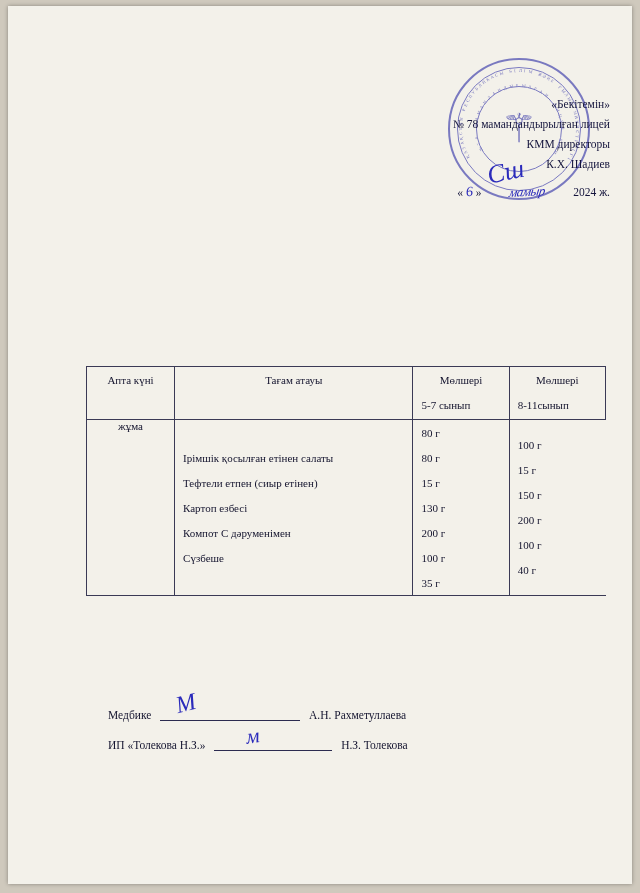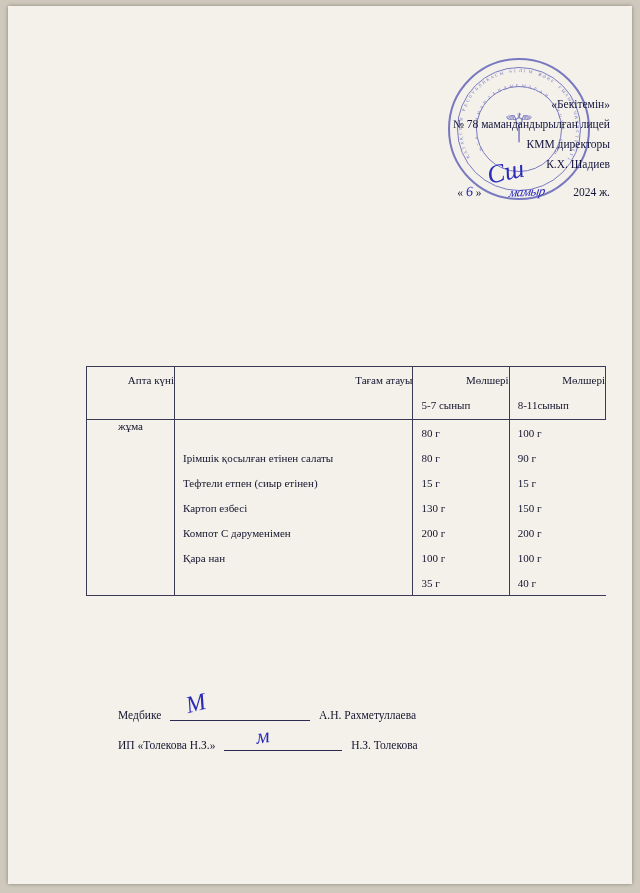--- a/index.html
+++ b/index.html
@@ -153,21 +153,20 @@
   }
   .hdr-day, .hdr-dish, .hdr-p1, .hdr-p2 {
     text-align: center;
     vertical-align: top;
     height: 52px;
     font-size: 11px;
   }
   .hdr-top {
     display: block;
     padding-top: 7px;
-    text-align: right;
   }
   .hdr-sub {
     display: block;
     padding-top: 13px;
     padding-left: 8px;
     text-align: left;
   }
   .col-day { width: 88px; }
   .col-dish { width: 240px; }
   .col-p1 { width: 96px; }
@@ -199,21 +198,21 @@
     top: 700px;
     width: 420px;
     font-size: 11.5px;
     color: #151530;
   }
   .sig-row {
     position: relative;
     height: 30px;
     white-space: nowrap;
   }
-  .sig-label { display: inline-block; margin-left: 10px; }
+  .sig-label { display: inline-block; }
   .sig-underline {
     display: inline-block;
     width: 140px;
     border-bottom: 1px solid #2b2b50;
     margin: 0 6px -2px 6px;
     height: 14px;
     position: relative;
   }
   .sig-underline.short { width: 118px; }
   .sig-mark {
@@ -374,21 +373,21 @@
                 <tr>
                   <td class="cell-dish" style="border: none; padding: 3px 0px 3px 8px; height: 19px;">Тефтели етпен (сиыр етінен)</td>
                 </tr>
                 <tr>
                   <td class="cell-dish" style="border: none; padding: 3px 0px 3px 8px; height: 19px;">Картоп езбесі</td>
                 </tr>
                 <tr>
                   <td class="cell-dish" style="border: none; padding: 3px 0px 3px 8px; height: 19px;">Компот С дәруменімен</td>
                 </tr>
                 <tr>
-                  <td class="cell-dish" style="border: none; padding: 3px 0px 3px 8px; height: 19px;">Қара нан</td>
+                  <td class="cell-dish" style="border: none; padding: 3px 0px 3px 8px; height: 19px;">Сүзбеше</td>
                 </tr>
               </tbody>
           </table>
         </td>
         <td class="col-p1" style="padding:0;border:none;border-right:1px solid #3a3a55;border-bottom:1px solid #3a3a55;">
           <table style="width:100%;border-collapse:collapse;" class="inner-wrap">
             <tbody id="p1Rows">
                 <tr>
                   <td class="cell-amt" style="border: none; padding: 3px 0px 3px 8px; height: 19px;">80 г</td>
                 </tr>
@@ -411,23 +410,20 @@
                   <td class="cell-amt" style="border: none; padding: 3px 0px 3px 8px; height: 19px;">35 г</td>
                 </tr>
               </tbody>
           </table>
         </td>
         <td class="col-p2" style="padding:0;border:none;border-bottom:1px solid #3a3a55;">
           <table style="width:100%;border-collapse:collapse;" class="inner-wrap">
             <tbody id="p2Rows">
                 <tr>
                   <td class="cell-amt" style="border: none; padding: 3px 0px 3px 8px; height: 19px;">100 г</td>
-                </tr>
-                <tr>
-                  <td class="cell-amt" style="border: none; padding: 3px 0px 3px 8px; height: 19px;">90 г</td>
                 </tr>
                 <tr>
                   <td class="cell-amt" style="border: none; padding: 3px 0px 3px 8px; height: 19px;">15 г</td>
                 </tr>
                 <tr>
                   <td class="cell-amt" style="border: none; padding: 3px 0px 3px 8px; height: 19px;">150 г</td>
                 </tr>
                 <tr>
                   <td class="cell-amt" style="border: none; padding: 3px 0px 3px 8px; height: 19px;">200 г</td>
                 </tr>

